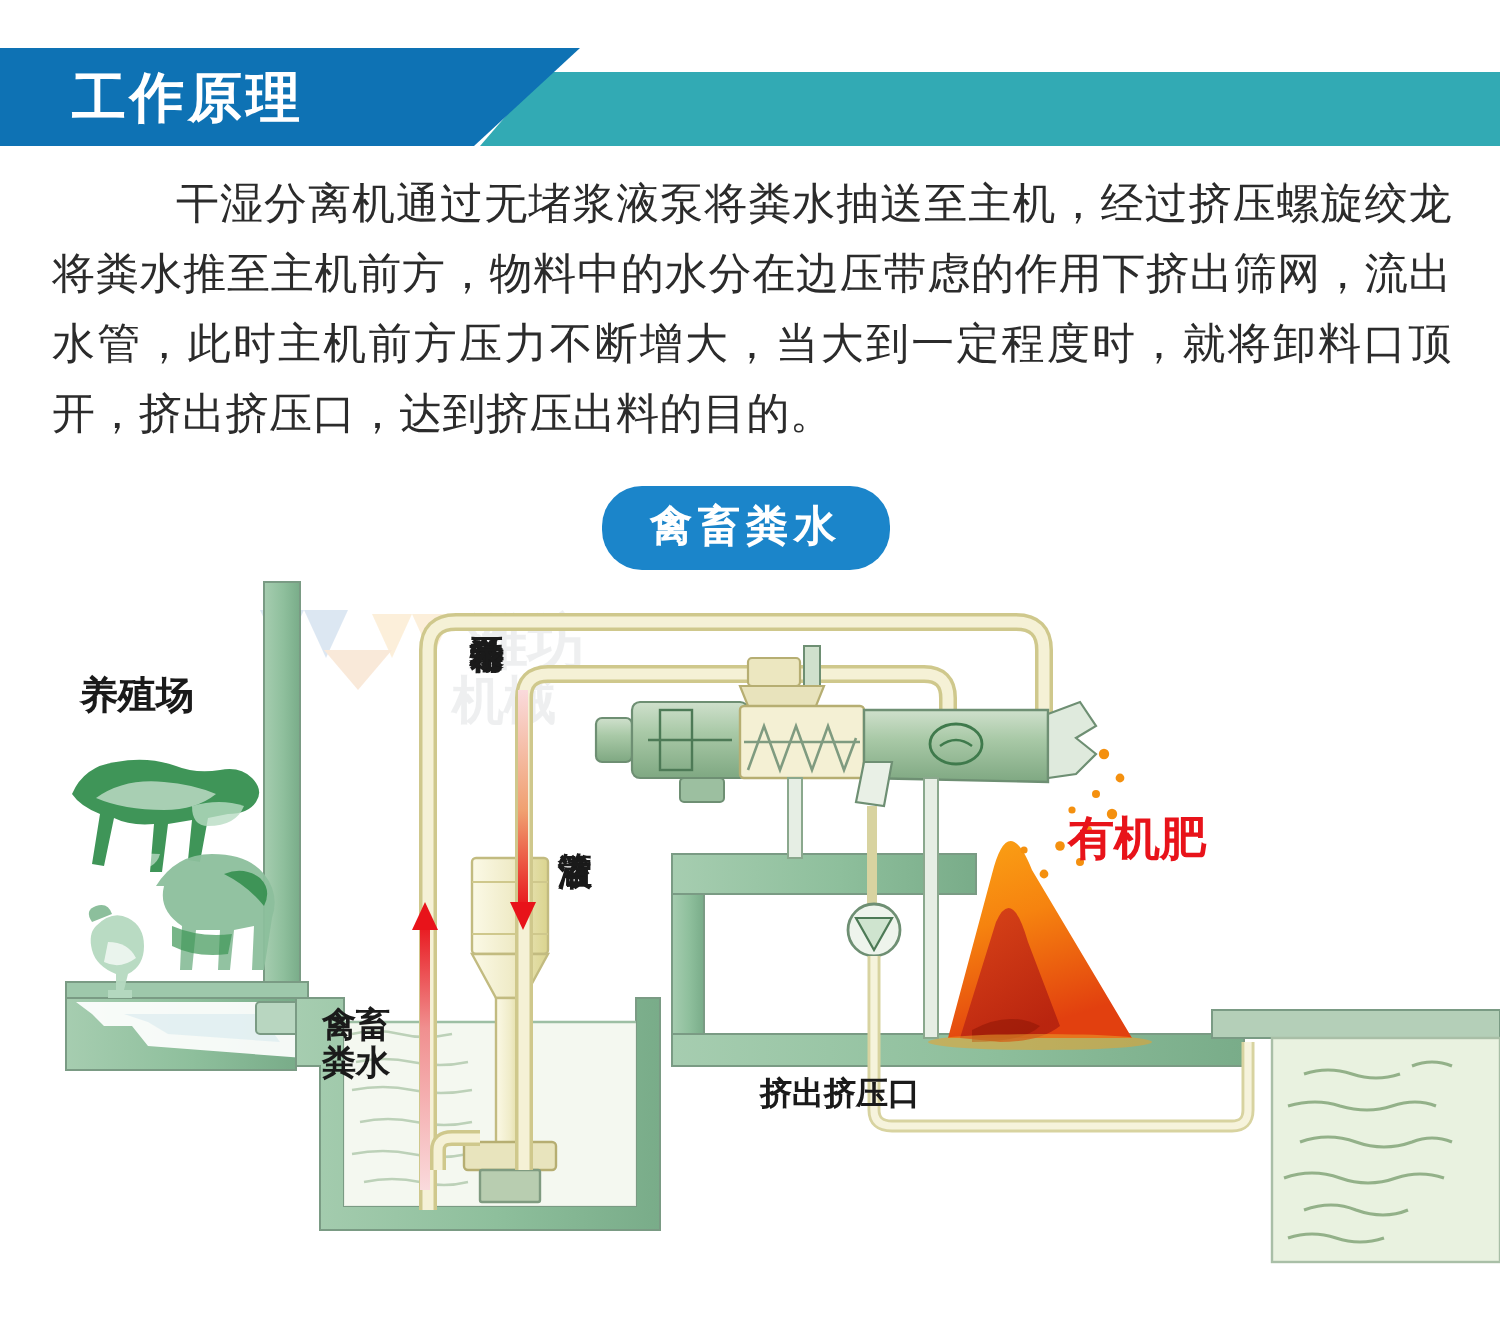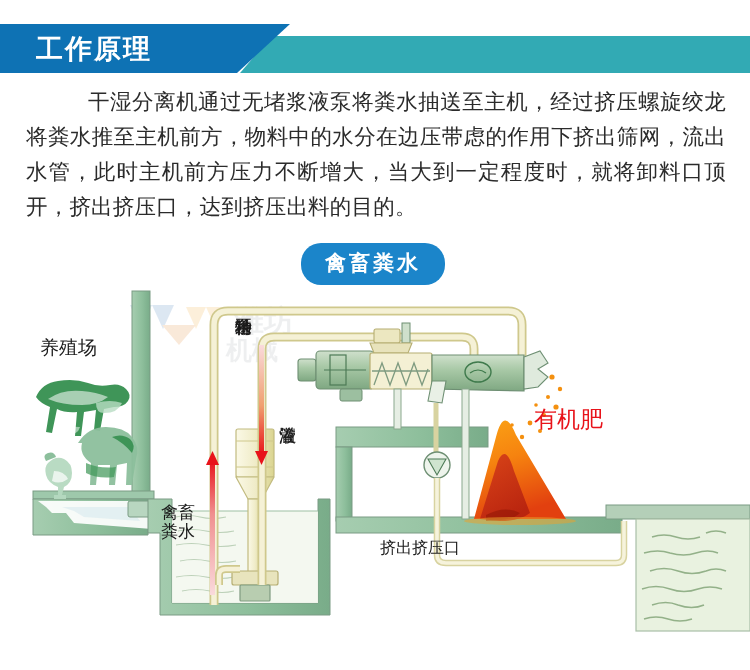--- a/index.html
+++ b/index.html
@@ -49,21 +49,21 @@
     border-radius: 20px;
     font-size: 21px; font-weight: bold; letter-spacing: 3px;
     white-space: nowrap;
   }
 
   
   .stage { position: absolute; left: 0; top: 285px; width: 620px; height: 385px; }
   .stage svg { display: block; }
 
   
-  .lbl { position: absolute; color: #1a1a1a; font-weight: normal; letter-spacing: 0px; }
+  .lbl { position: absolute; color: #1a1a1a; font-weight: bold; letter-spacing: 0px; }
   .lbl-farm    { left: 40px;  top: 335px; font-size: 19px; }
   .lbl-pump    { left: 233px; top: 305px; font-size: 17px;
                  writing-mode: vertical-rl; text-orientation: upright; line-height: 20px; }
   .lbl-overflow{ left: 277px; top: 413px; font-size: 17px;
                  writing-mode: vertical-rl; text-orientation: upright; line-height: 20px; }
   .lbl-manure  { left: 161px; top: 503px; font-size: 17px; width: 40px;
                  line-height: 19px; text-align: left; }
   .lbl-organic { left: 534px; top: 404px; font-size: 23px; color: #e8131a; }
   .lbl-sep     { left: 380px; top: 538px; font-size: 16px; line-height: 19px; }
 </style>

